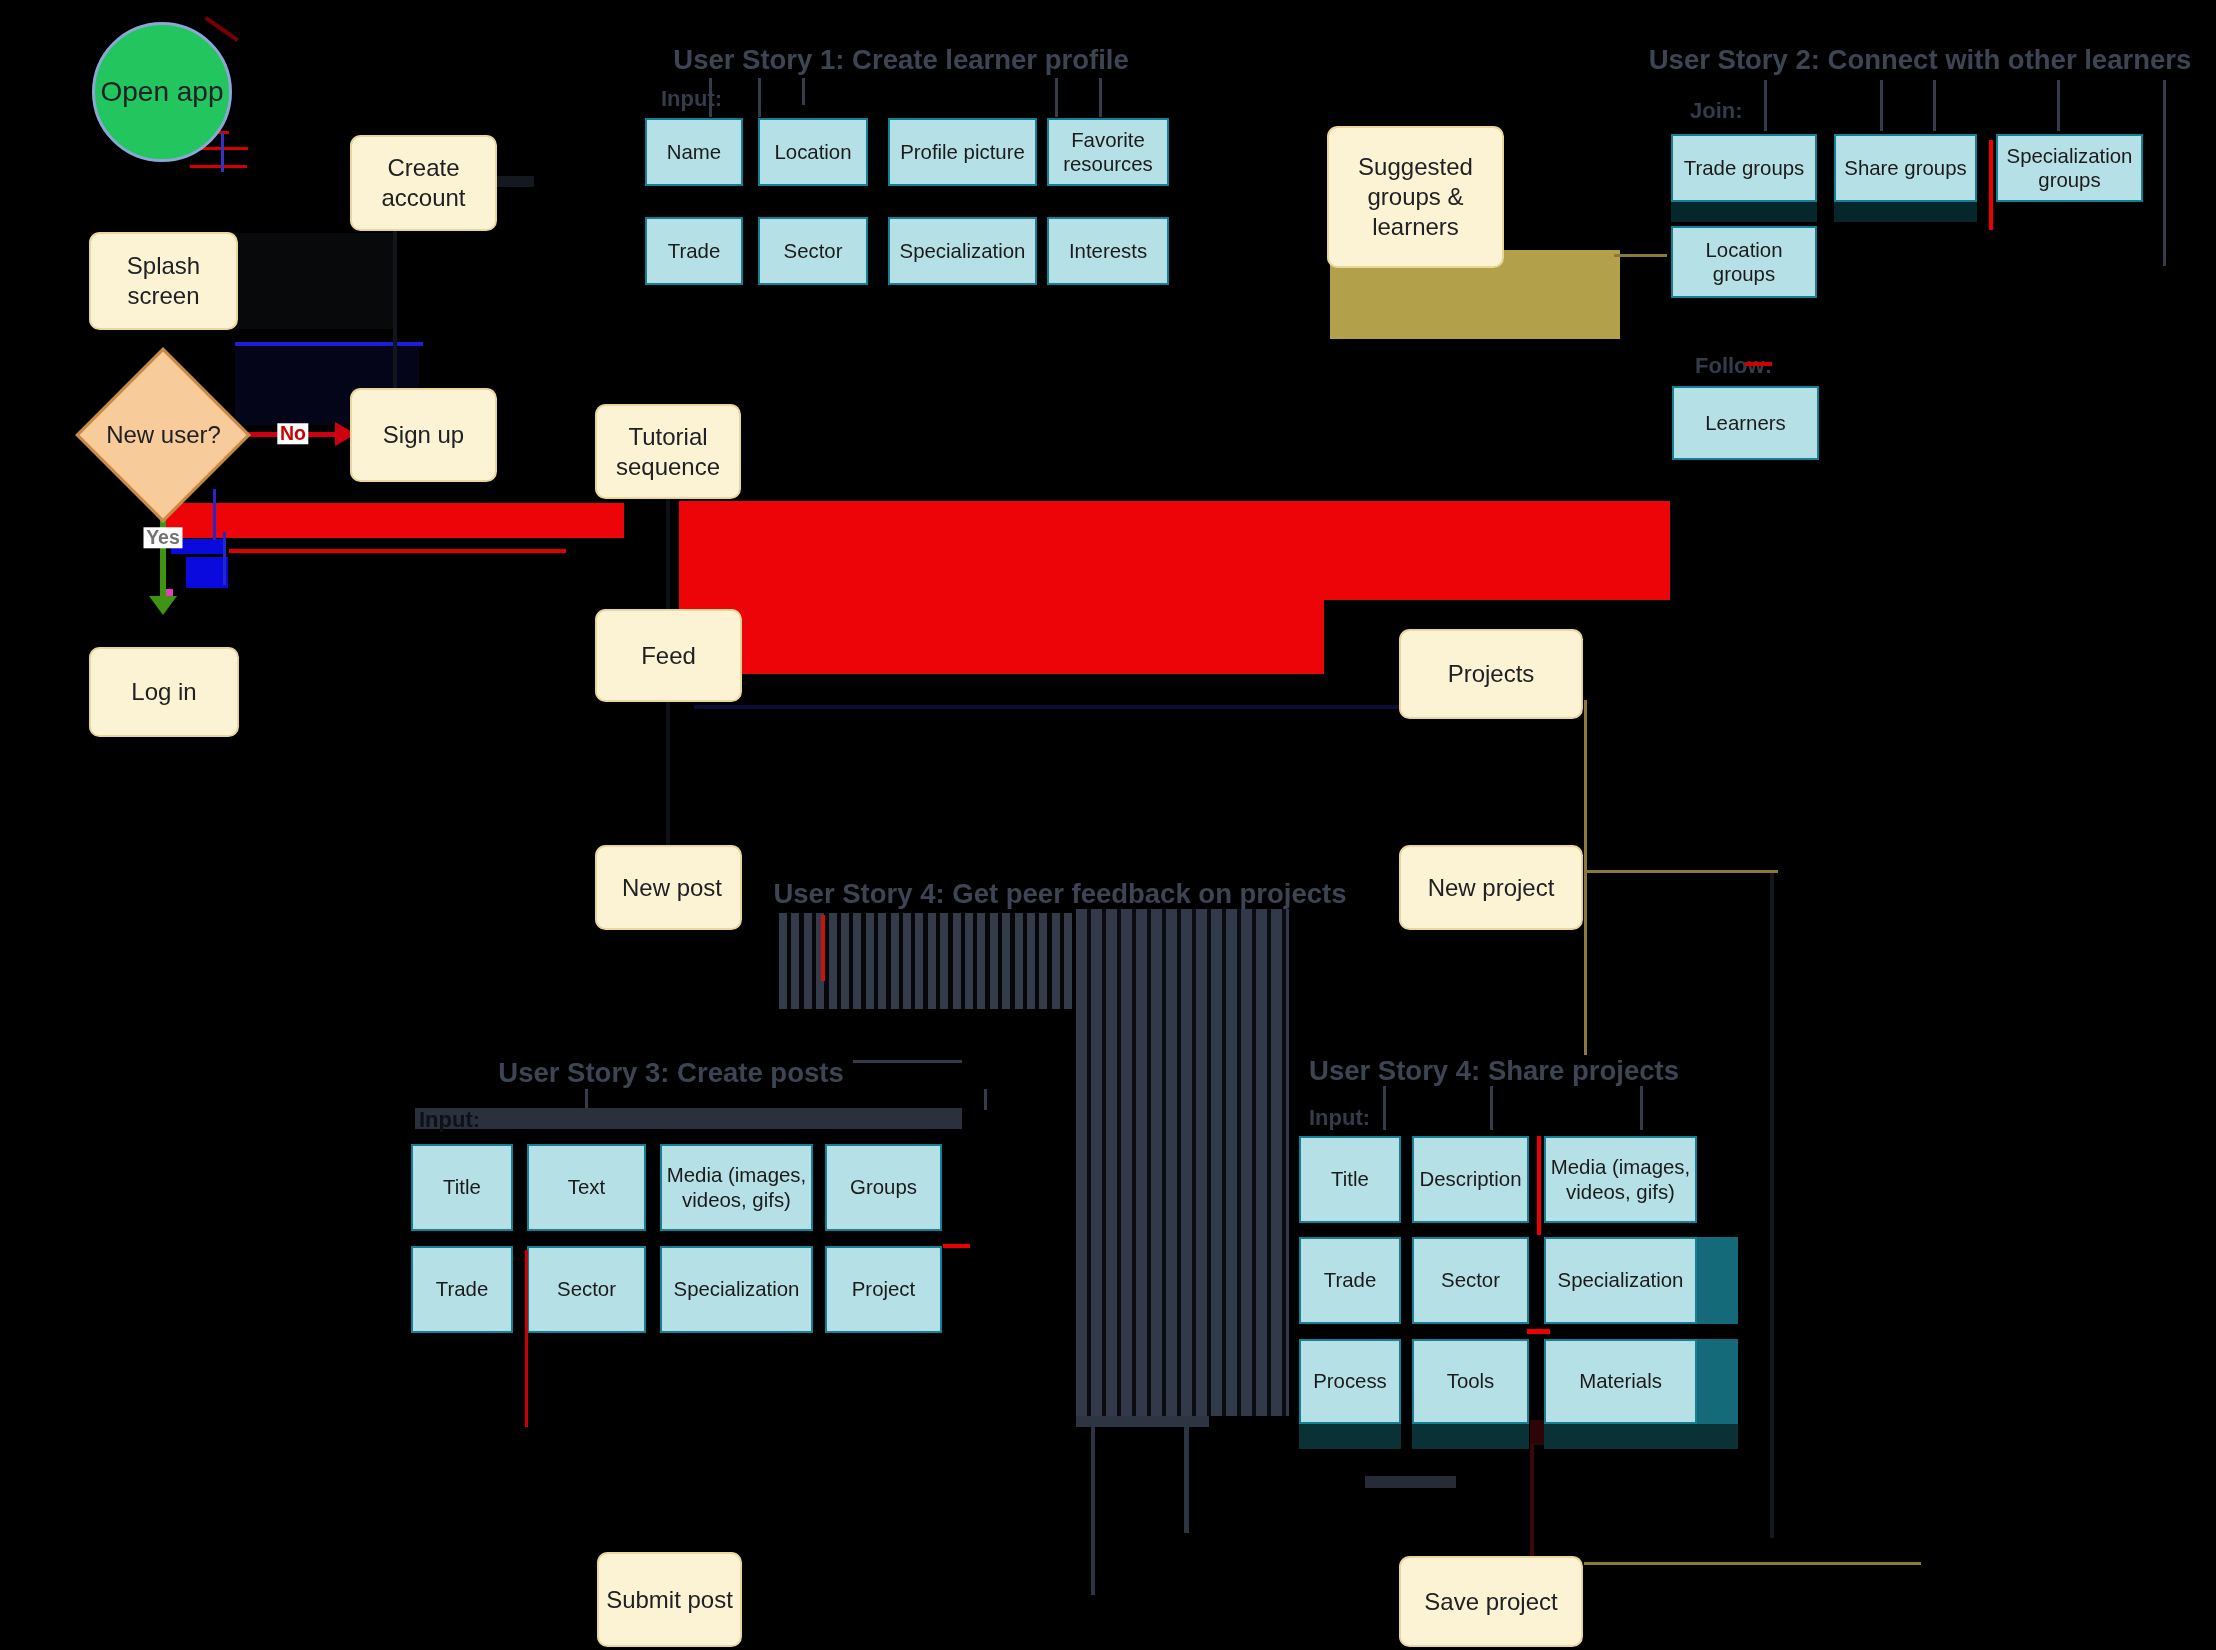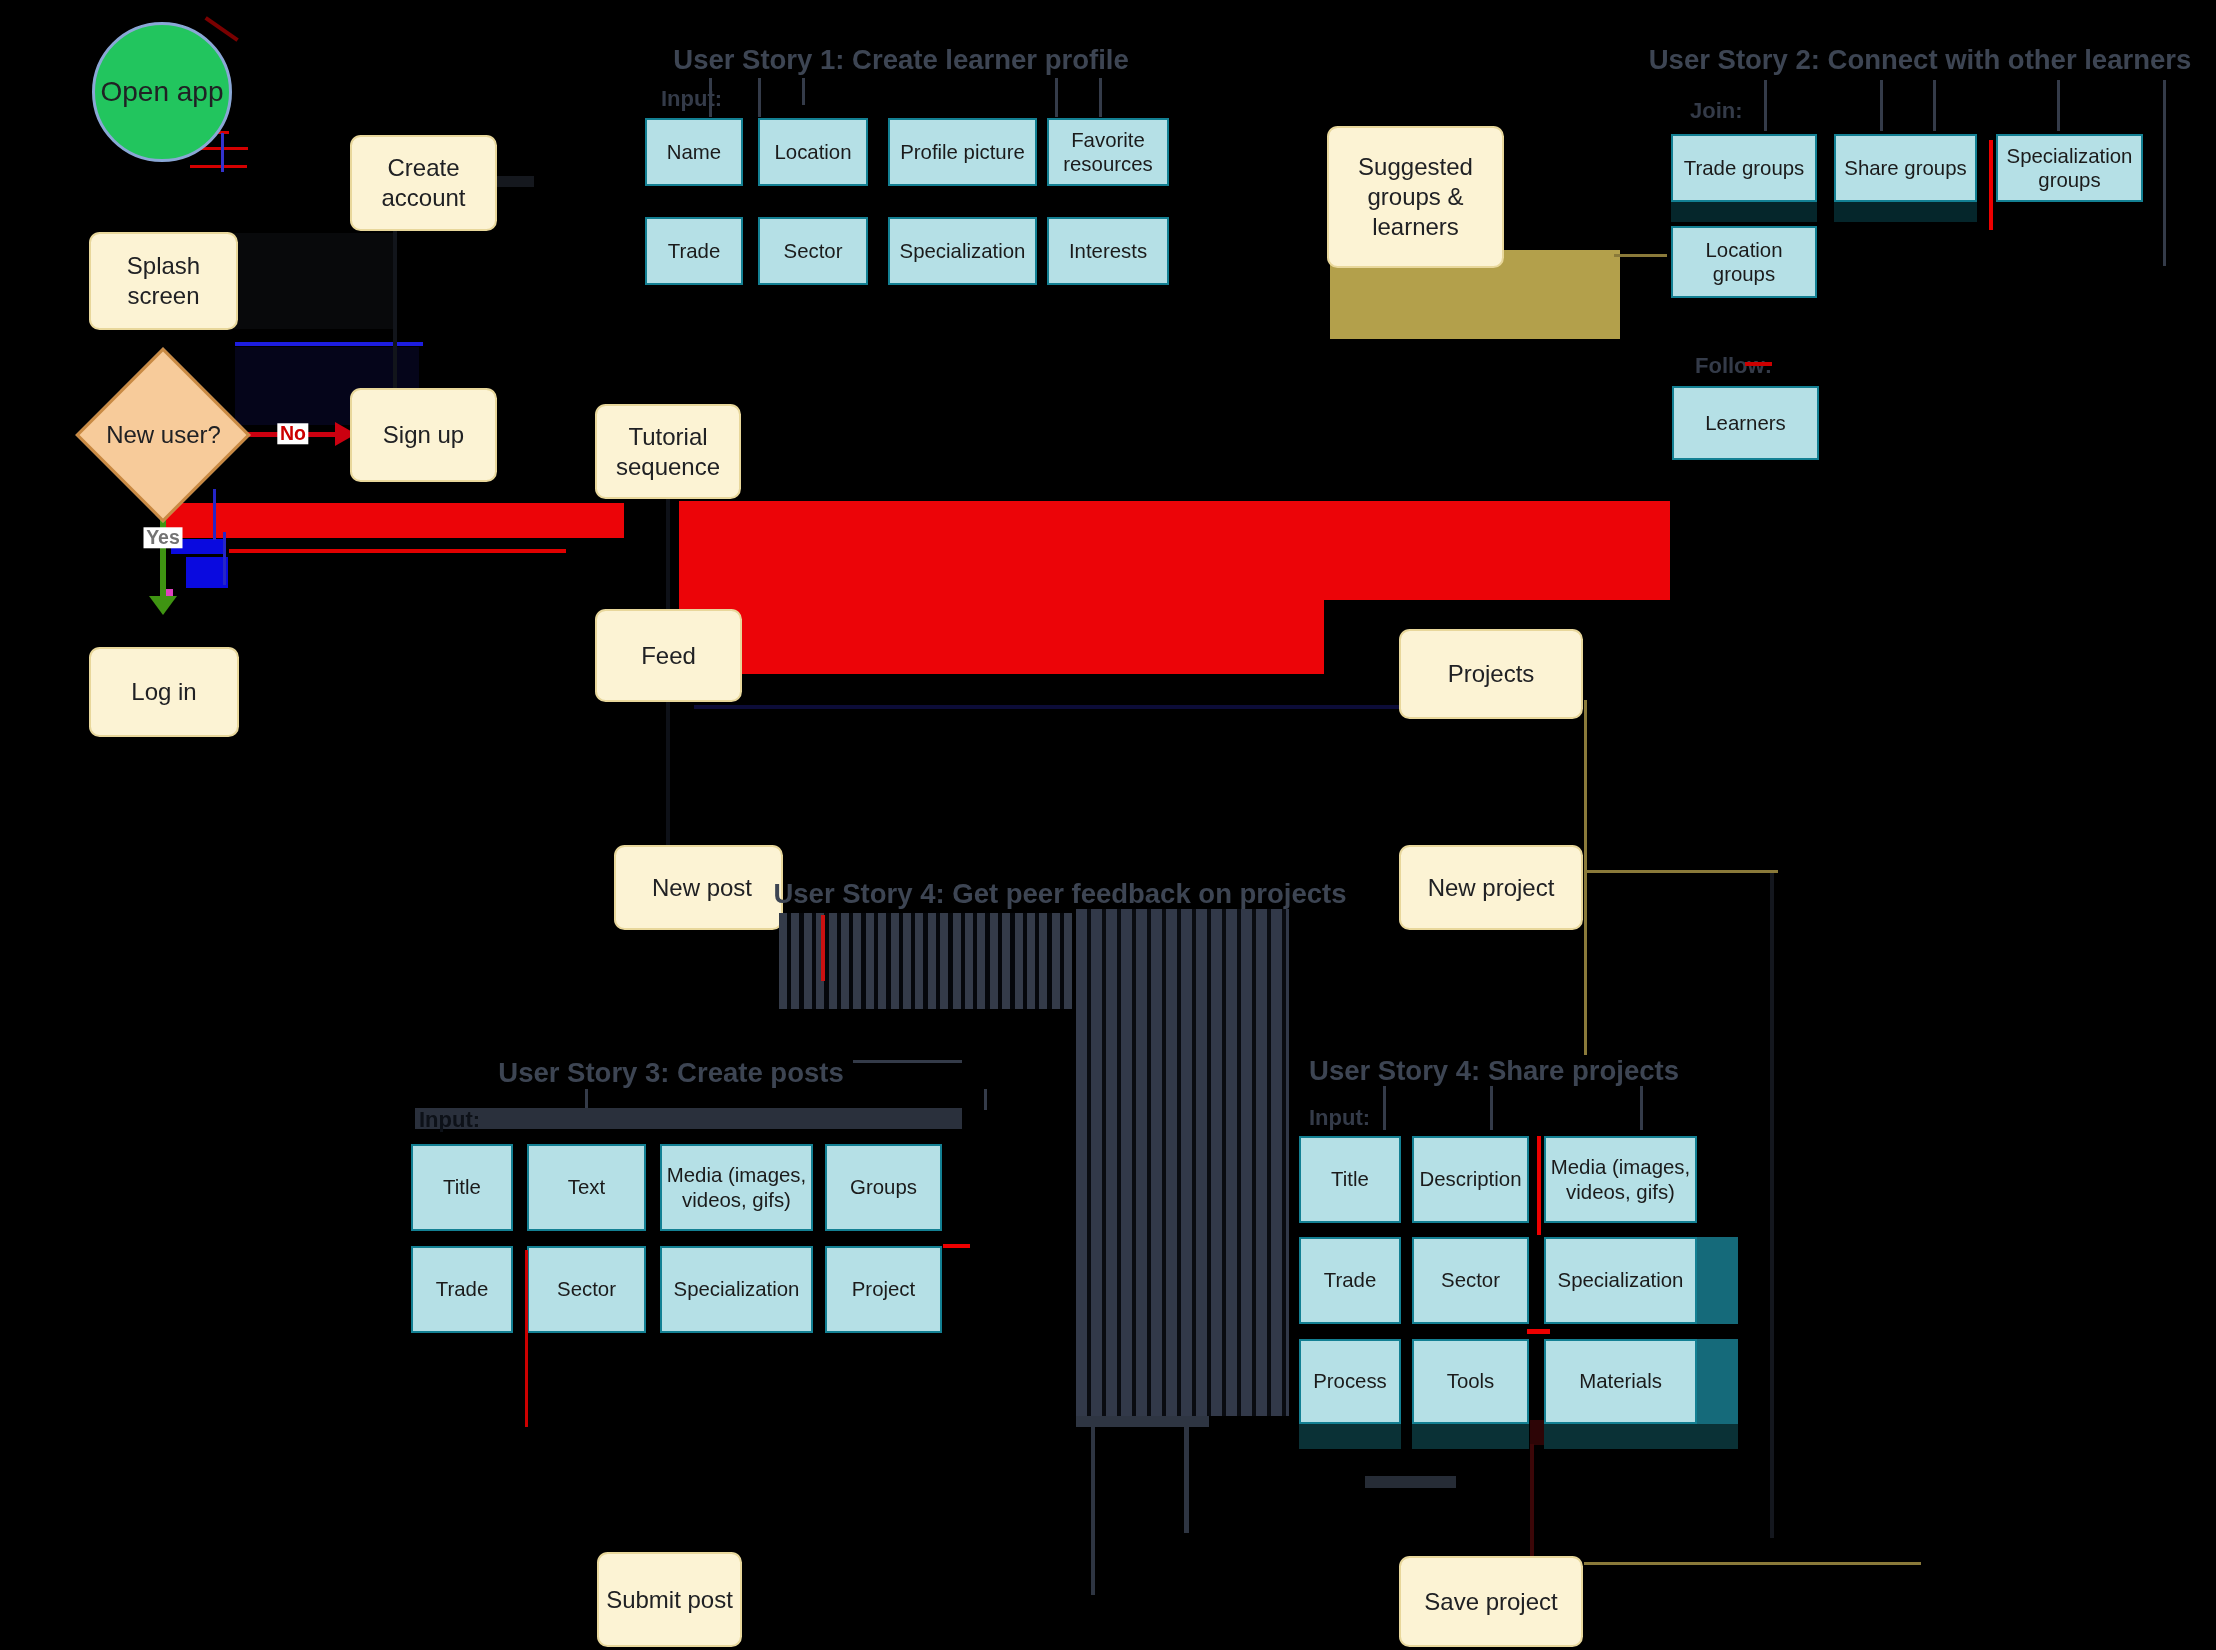--- a/index.html
+++ b/index.html
@@ -127,21 +127,21 @@
   <div class="diamond" style="left:81px;top:370px;width:165px;height:129px;">
     <span class="shape" style="left:19.5px;top:2.7px;width:124px;height:124px;"></span>
     <span class="lbl">New user?</span>
   </div>
 
   <div class="node" style="left:350px;top:388px;width:147px;height:94px;">Sign up</div>
   <div class="node" style="left:595px;top:404px;width:146px;height:95px;">Tutorial sequence</div>
   <div class="node" style="left:89px;top:611px;width:150px;height:90px;margin-top:36px;">Log in</div>
   <div class="node" style="left:595px;top:609px;width:147px;height:93px;">Feed</div>
   <div class="node" style="left:1399px;top:609px;width:184px;height:90px;margin-top:20px;">Projects</div>
-  <div class="node" style="left:614px;top:845px;width:169px;height:85px;padding-left:7px;">New post</div>
+  <div class="node" style="left:595px;top:845px;width:147px;height:85px;padding-left:7px;">New post</div>
   <div class="node" style="left:1399px;top:845px;width:184px;height:85px;">New project</div>
   <div class="node" style="left:597px;top:1552px;width:145px;height:95px;">Submit post</div>
   <div class="node" style="left:1399px;top:1556px;width:184px;height:91px;">Save project</div>
 
   <div class="story-title" style="left:1060px;top:878px;">User Story 4: Get peer feedback on projects</div>
   <div class="barcode" style="left:779px;top:913px;width:293px;height:96px;"></div>
   <div class="vline" style="left:821px;top:915px;width:3.5px;height:66px;background:#cc1111;"></div>
   <div class="barcode2" style="left:1076px;top:909px;width:213px;height:507px;"></div>
   <div class="abs" style="left:1076px;top:1416px;width:133px;height:10.6px;background:#2e3542;"></div>
   <div class="vline" style="left:1091px;top:1427px;width:3.5px;height:168px;background:#2e3542;"></div>

